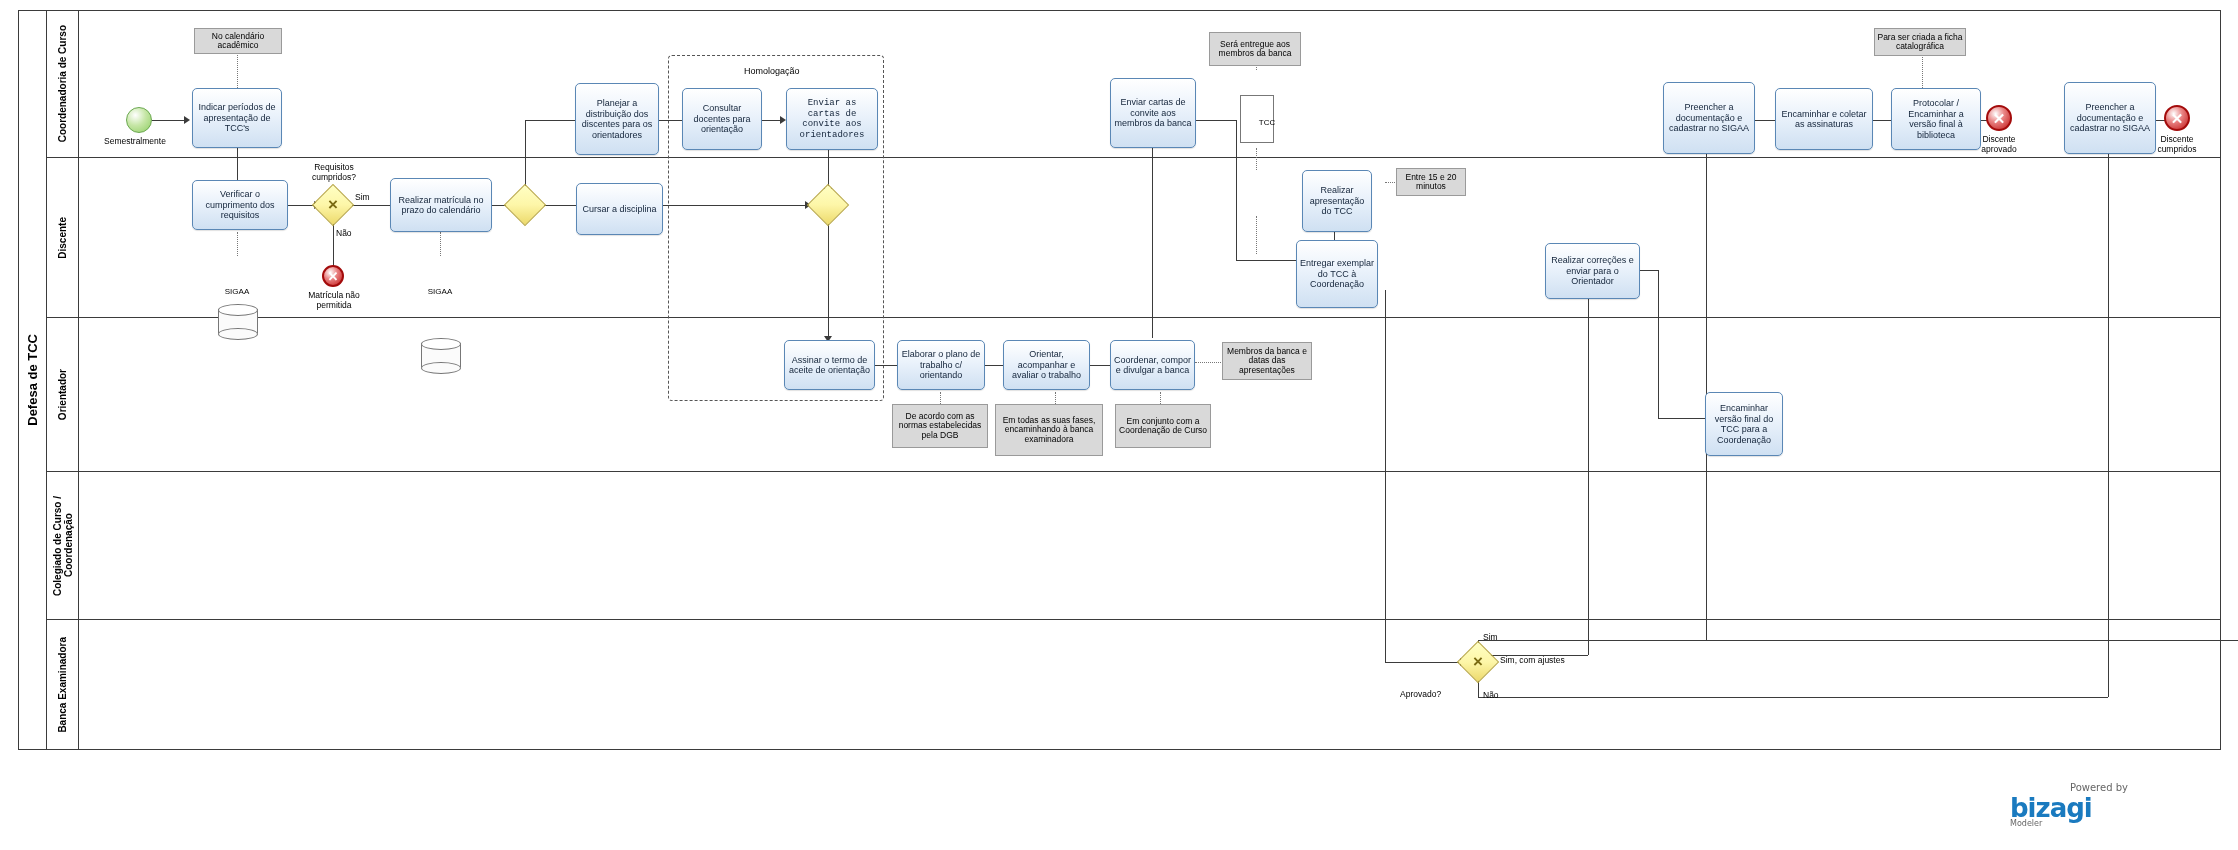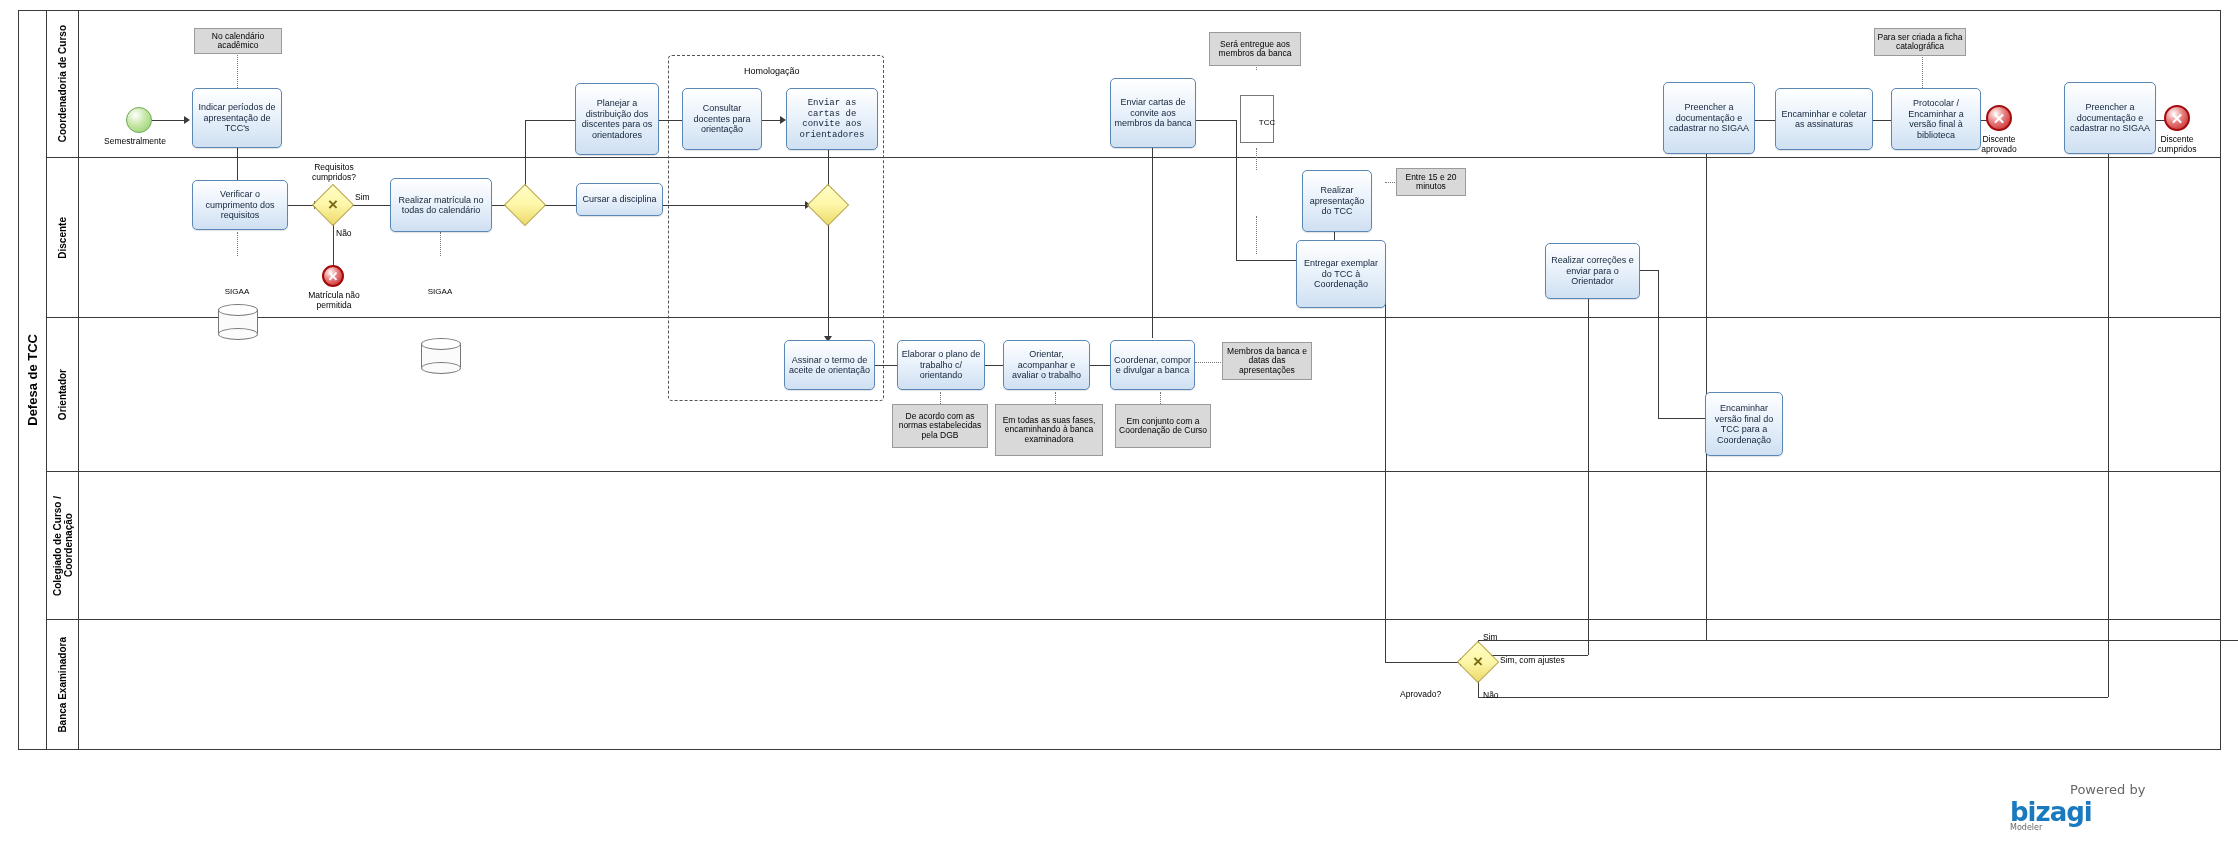--- a/index.html
+++ b/index.html
@@ -81,21 +81,21 @@
   .arr-l{border-top:4px solid transparent;border-bottom:4px solid transparent;border-right:6px solid #3b3b3b;}
   .arr-d{border-left:4px solid transparent;border-right:4px solid transparent;border-top:6px solid #3b3b3b;}
   .arr-u{border-left:4px solid transparent;border-right:4px solid transparent;border-bottom:6px solid #3b3b3b;}
 
   .subproc{border:1px dashed #555;border-radius:4px;background:transparent;}
   .subproc-title{position:absolute;font-size:9px;color:#000;background:#fff;padding:0 4px;}
 
   
   .logo{position:absolute;font-family:"DejaVu Sans",sans-serif;}
   .logo .b{font-size:26px;font-weight:bold;color:#1a7abf;letter-spacing:-1px;}
-  .logo .pw{font-size:13px;color:#666;}
+  .logo .pw{font-size:10px;color:#666;}
   .logo .md{font-size:8px;color:#666;}
 </style>
 </head>
 <body>
 
 <div id="canvas">
 
   <div class="abs pool" style="left:18px;top:10px;width:2203px;height:740px;"></div>
 
   <div class="abs pool-label" style="left:19px;top:11px;width:28px;height:738px;">
@@ -336,49 +336,49 @@
   </div>
 
   <div class="abs ds" style="left:218px;top:256px;">
     <div class="body"></div>
       <div class="bot"></div>
       <div class="top"></div>
   </div>
   <div class="abs ds-cap" style="left:214px;top:287px;">SIGAA</div>
 
   <div class="abs task" style="left:390px;top:178px;width:102px;height:54px;">
-    <span>Realizar matrícula no todas do calendário</span>
+    <span>Realizar matrícula no prazo do calendário</span>
   </div>
 
   <div class="abs ds" style="left:421px;top:256px;">
     <div class="body"></div>
       <div class="bot"></div>
       <div class="top"></div>
   </div>
   <div class="abs ds-cap" style="left:417px;top:287px;">SIGAA</div>
 
   <div class="abs gw" style="left:510px;top:190px;">
       <div class="inner"></div>
     </div>
-  <div class="abs task" style="left:576px;top:183px;width:87px;height:33px;">
+  <div class="abs task" style="left:576px;top:183px;width:87px;height:52px;">
     <span>Cursar a disciplina</span>
   </div>
   <div class="abs gw" style="left:813px;top:190px;">
       <div class="inner"></div>
     </div>
 
   <div class="abs task" style="left:1302px;top:170px;width:70px;height:62px;">
     <span>Realizar apresentação do TCC</span>
   </div>
 
   <div class="abs note" style="left:1396px;top:168px;width:70px;height:28px;">
     <span>Entre 15 e 20 minutos</span>
   </div>
 
-  <div class="abs task" style="left:1296px;top:240px;width:90px;height:68px;">
+  <div class="abs task" style="left:1296px;top:240px;width:82px;height:68px;">
     <span>Entregar exemplar do TCC à Coordenação</span>
   </div>
 
   <div class="abs task" style="left:1545px;top:243px;width:95px;height:56px;">
     <span>Realizar correções e enviar para o Orientador</span>
   </div>
 
   <div class="abs task" style="left:784px;top:340px;width:91px;height:50px;">
     <span>Assinar o termo de aceite de orientação</span>
   </div>

